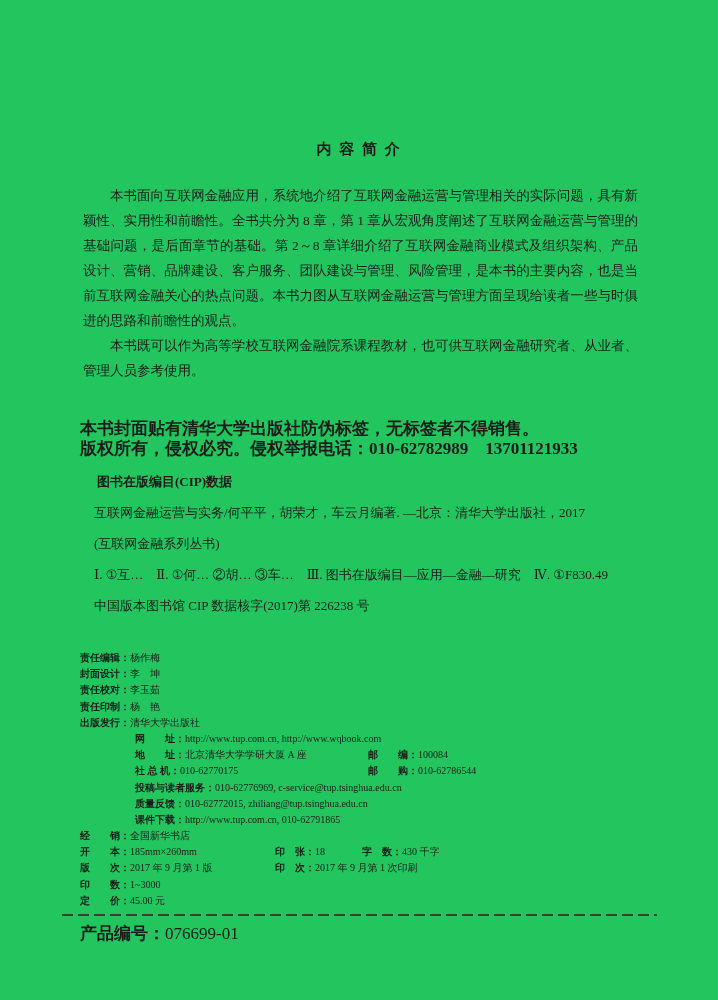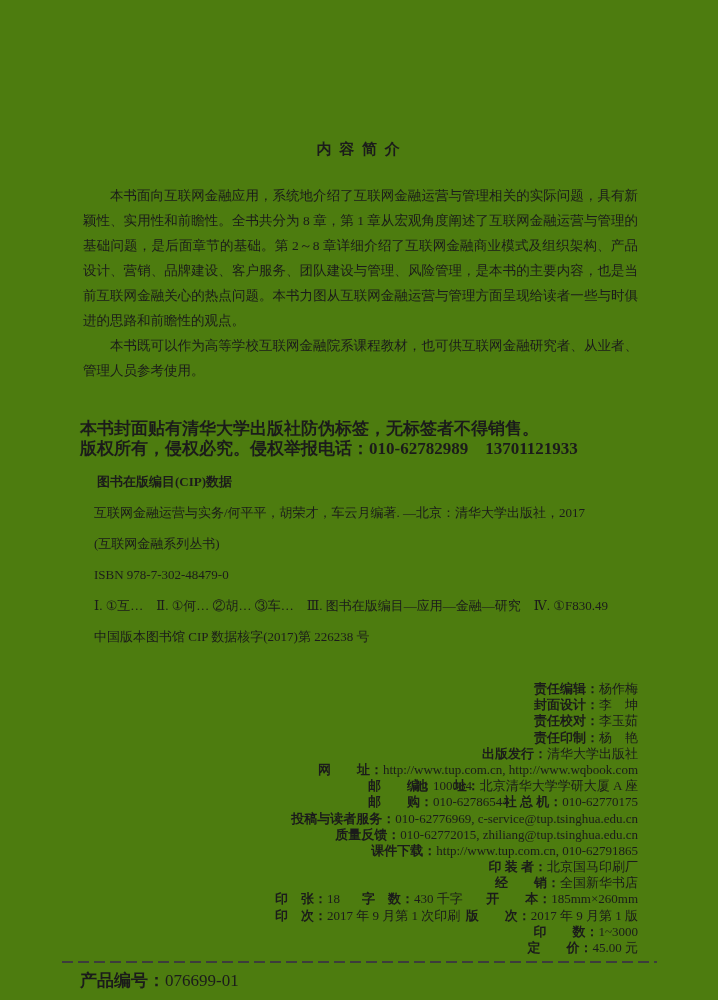--- a/index.html
+++ b/index.html
@@ -1,21 +1,21 @@
 <!DOCTYPE html>
 <html><head>
 <meta charset="utf-8">
 <style>
   html,body { margin:0; padding:0; background:#ffffff; }
   .page {
     position:relative;
     width:718px; height:1000px;
     box-sizing:border-box;
     padding:140px 80px 0 80px;
-    background:#4d7c0f;
+    background:#22c55e;
     font-family:"Liberation Serif","DejaVu Serif",serif;
     color:#1b1b1b;
     overflow:hidden;
   }
   .title {
     margin:0 0 24px 0;
     text-align:center;
     font-size:15px;
     font-weight:bold;
     letter-spacing:2px;
@@ -32,21 +32,21 @@
     font-weight:bold;
     font-size:17px;
     line-height:20px;
   }
   .notice p { margin:0; }
   .cip { margin-top:14px; font-size:13px; }
   .cip p { margin:14px; line-height:17px; }
   .cip .cip-heading { font-weight:bold; margin:0 0 9px 17px; }
   .cip .cip-class { margin-top:6px; }
   .cip .cip-reg { margin-top:7px; }
-  .colophon { margin-top:36px; font-size:13px;text-align:right; }
+  .colophon { margin-top:36px; font-size:10px; }
   .row {
     position:relative;
     height:16.2px;
     line-height:16.2px;
     white-space:nowrap;
   }
   .row .lbl { font-weight:bold; }
   .row.sub { padding-left:55px; }
   .col2 { position:absolute; top:0; left:288px; }
   .col2.print { left:195px; }
@@ -71,21 +71,20 @@
 
   <div class="notice">
     <p>本书封面贴有清华大学出版社防伪标签，无标签者不得销售。</p>
     <p>版权所有，侵权必究。侵权举报电话：010-62782989　13701121933</p>
   </div>
 
   <div class="cip">
     <p class="cip-heading">图书在版编目(CIP)数据</p>
     <p>互联网金融运营与实务/何平平，胡荣才，车云月编著. —北京：清华大学出版社，2017</p>
     <p>(互联网金融系列丛书)</p>
-    <p>ISBN 978-7-302-48479-0</p>
     <p class="cip-class">Ⅰ. ①互…　Ⅱ. ①何… ②胡… ③车…　Ⅲ. 图书在版编目—应用—金融—研究　Ⅳ. ①F830.49</p>
     <p class="cip-reg">中国版本图书馆 CIP 数据核字(2017)第 226238 号</p>
   </div>
 
   <div class="colophon">
 
     <div class="row">
       <span class="lbl">责任编辑：</span><span>杨作梅</span>
     </div>
 
@@ -124,23 +123,20 @@
     </div>
 
     <div class="row sub">
       <span class="lbl">质量反馈：</span><span>010-62772015, zhiliang@tup.tsinghua.edu.cn</span>
     </div>
 
     <div class="row sub">
       <span class="lbl">课件下载：</span><span>http://www.tup.com.cn, 010-62791865</span>
     </div>
 
-    <div class="row">
-      <span class="lbl">印 装 者：</span><span>北京国马印刷厂</span>
-    </div>
 
     <div class="row">
       <span class="lbl">经　　销：</span><span>全国新华书店</span>
     </div>
 
     <div class="row">
       <span class="lbl">开　　本：</span><span>185mm×260mm</span>
       <span class="col2 print"><span class="lbl">印　张：</span><span>18</span></span>
       <span class="col3"><span class="lbl">字　数：</span><span>430 千字</span></span>
     </div>

